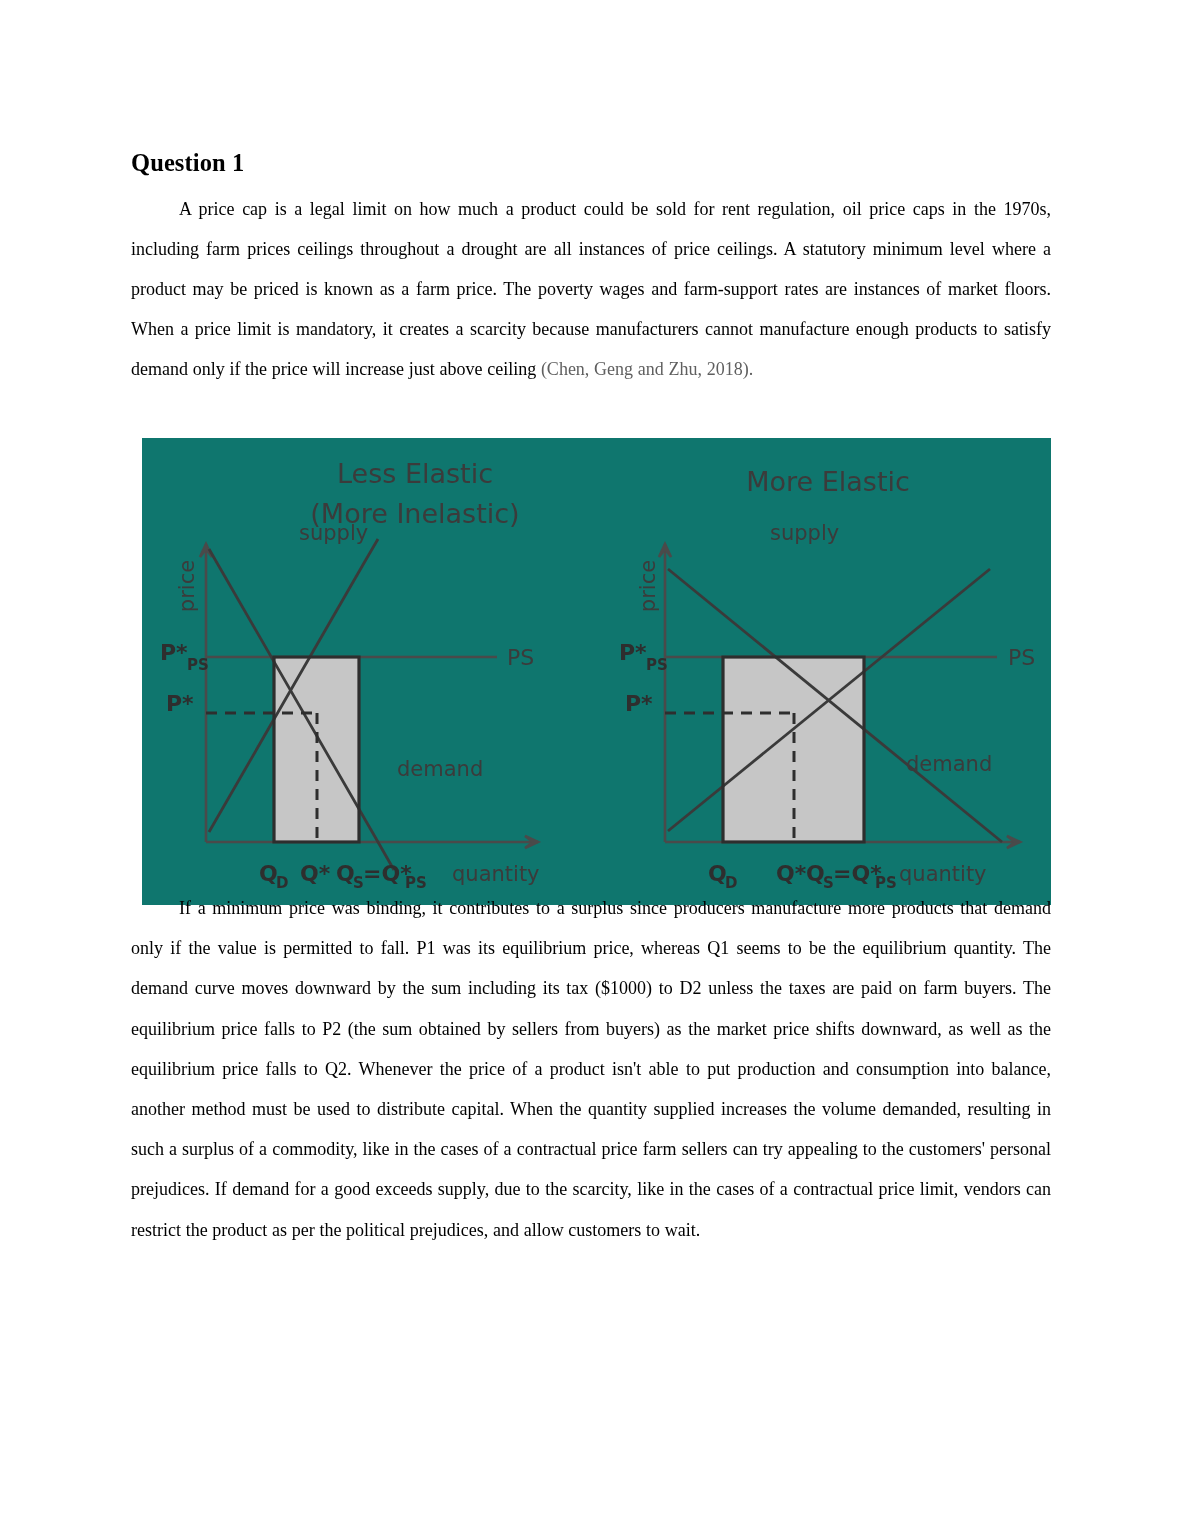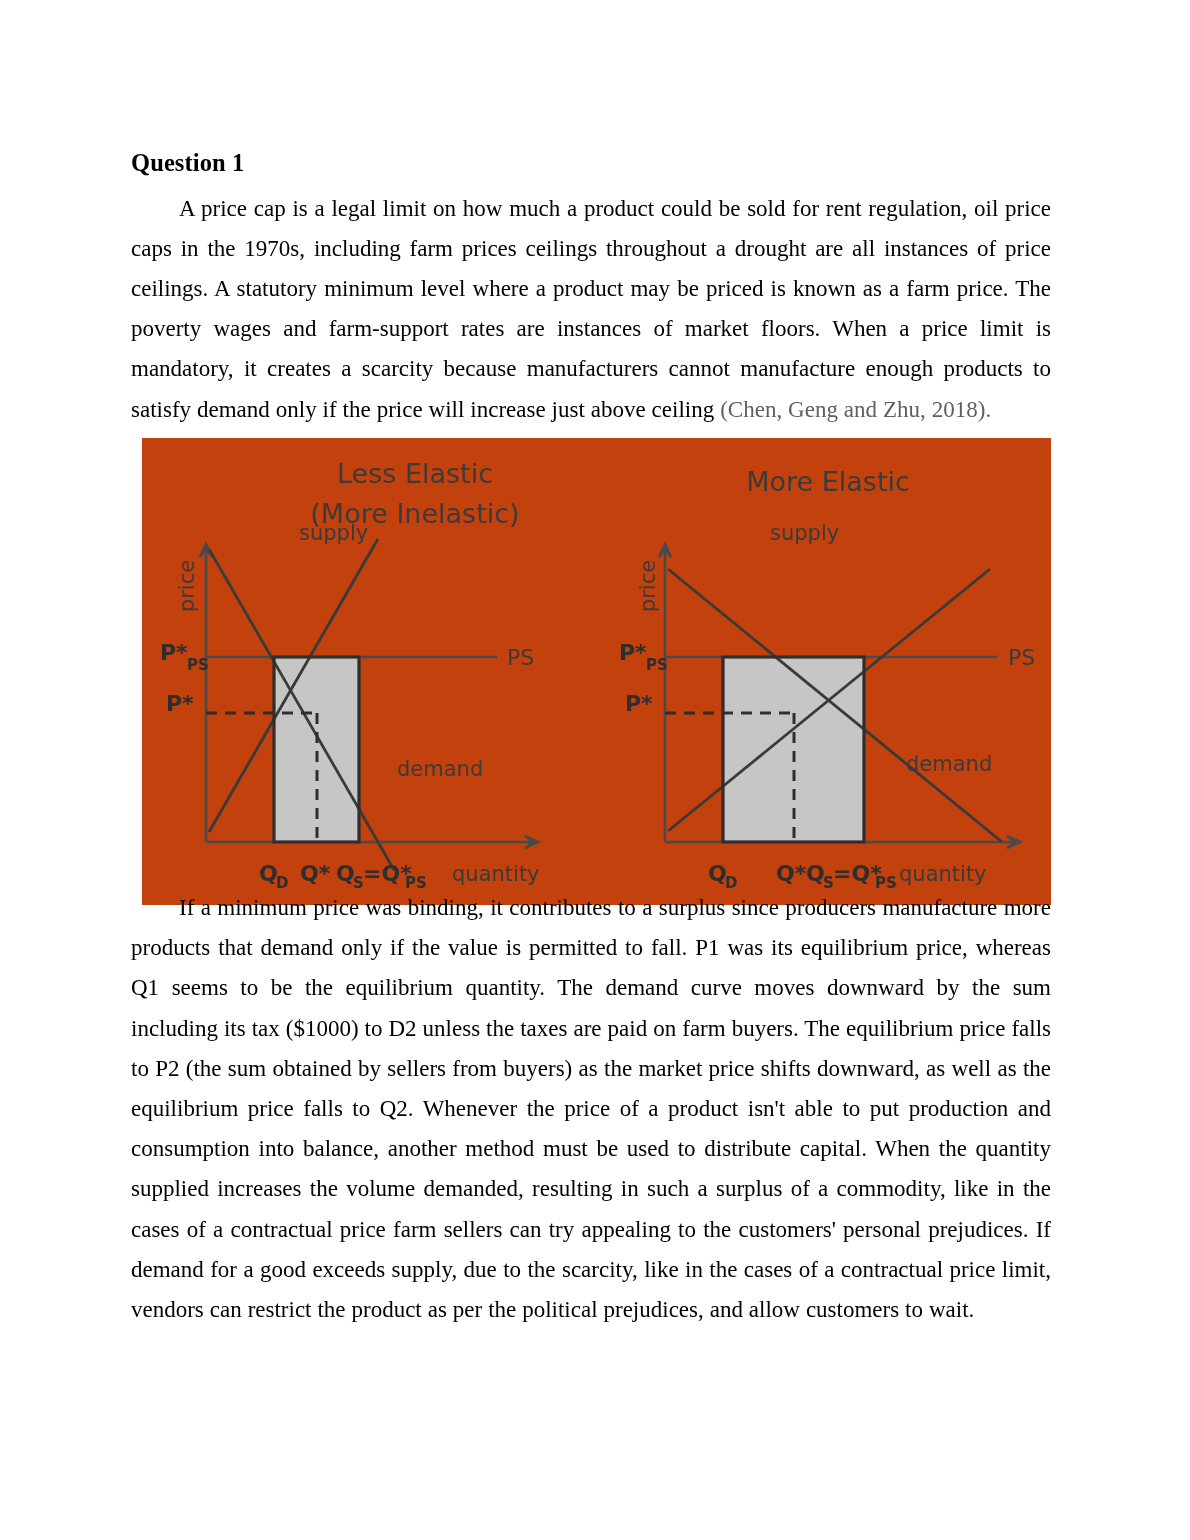--- a/index.html
+++ b/index.html
@@ -28,40 +28,40 @@
     width: 920px;
   }
   .q-title {
     font-size: 24.5px;
     font-weight: bold;
     letter-spacing: 0.1px;
     margin: 0 0 10px 0;
     line-height: 1.25;
   }
   p.body-par {
-    font-size: 23px;
+    font-size: 18px;
     line-height: 40.2px;
     text-align: justify;
     text-justify: inter-word;
     margin: 0;
     text-indent: 48px;
     word-spacing: 0.2px;
   }
   .cite {
     color: #5f5f5f;
   }
 
   
   .figure {
     position: absolute;
     left: 142px;
     top: 438px;
     width: 909px;
     height: 467px;
-    background: #c2410c;
+    background: #0f766e;
   }
   .figure svg {
     display: block;
   }
   .fig-title {
     font-family: "DejaVu Sans", "Liberation Sans", sans-serif;
     font-size: 27px;
     fill: #3b3b3b;
   }
   .axis-word {

